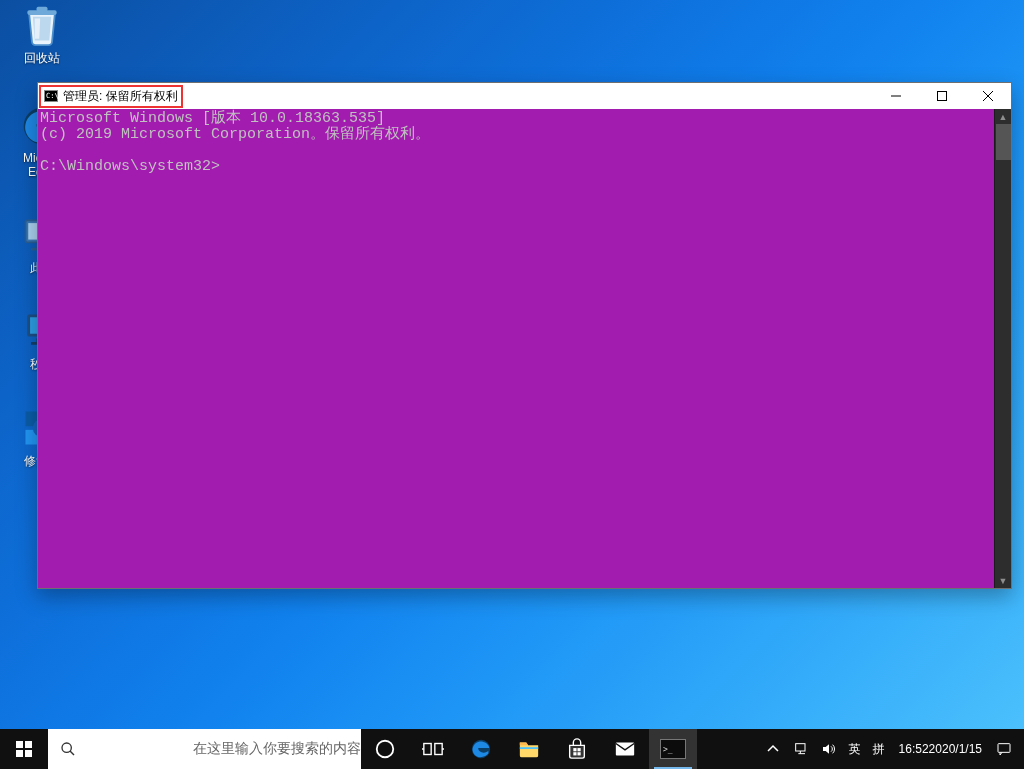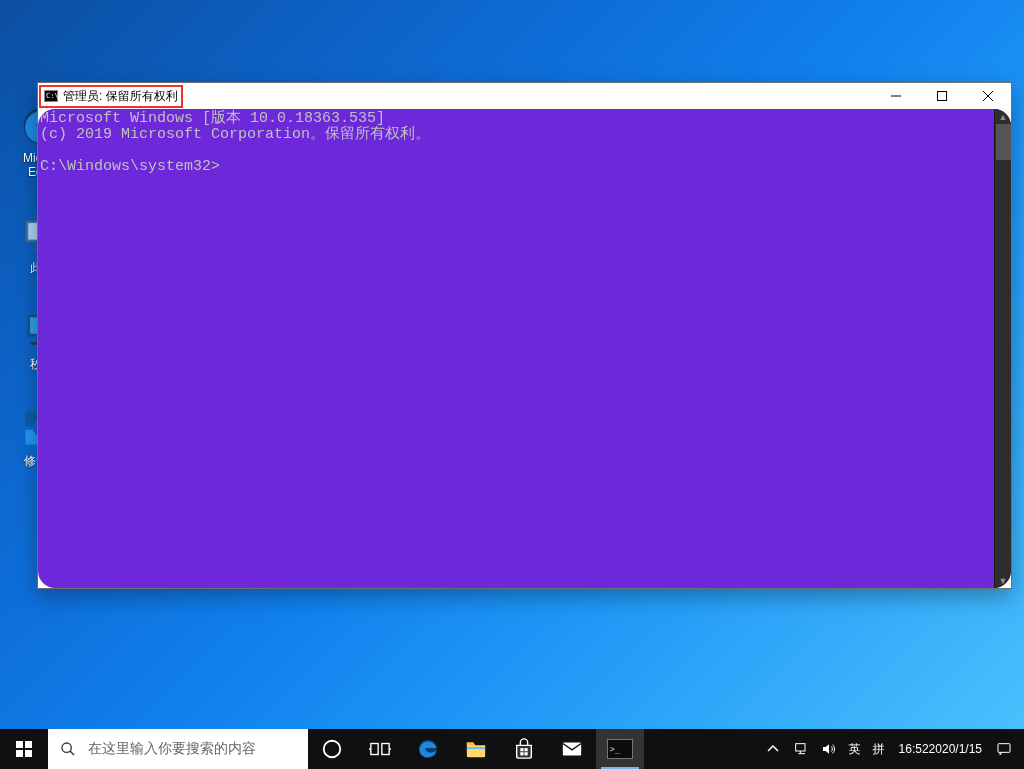--- a/index.html
+++ b/index.html
@@ -59,24 +59,23 @@
   .title-controls { margin-left: auto; display: flex; }
   .tbtn {
     width: 46px; height: 26px;
     display: flex; align-items: center; justify-content: center;
     cursor: pointer;
   }
   .tbtn svg { width: 10px; height: 10px; }
 
   .console {
     flex: 1;
-    background: #6d28d9;
+    background: #a21caf;
     position: relative;
     overflow: hidden;
-    border-radius: 17px;
   }
   .console-text {
     font-family: "SimSun","NSimSun","MS Gothic","Courier New",monospace;
     font-size: 15px; line-height: 16px;
     color: #c0c0c0;
     white-space: pre;
     padding: 2px 2px;
   }
   .vscroll {
     position: absolute; right: 0; top: 0; bottom: 0; width: 17px;
@@ -95,25 +94,26 @@
     background: #101010;
     display: flex; align-items: stretch;
     color: #fff; font-size: 12px;
   }
   .start {
     width: 48px; display:flex; align-items:center; justify-content:center; cursor:pointer;
   }
   .start svg { width:16px; height:16px; }
 
   .search {
-    width: 260px;
+    width: 313px;
     background: #fff;
     display:flex; align-items:center;
     color:#555;
     cursor:text;
+    justify-content:space-between;
   }
   .search .mag { width:40px; display:flex;align-items:center;justify-content:center; }
   .search .mag svg { width:16px;height:16px; stroke:#333; }
   .search .ph { font-size:14px; color:#666; }
 
   .tbtns { display:flex; }
   .titem {
     width:48px; display:flex; align-items:center; justify-content:center; cursor:pointer;
     position:relative;
   }
@@ -132,20 +132,32 @@
   .clock { display:flex; flex-direction:row; align-items:center; justify-content:center; font-size:12px; line-height:14px; padding:0 8px; cursor:pointer;}
   .showdesk { width:6px; border-left:1px solid #444; cursor:pointer; }
   .lang { padding:0 6px; text-align:center; line-height:14px; font-size:12px; cursor:pointer;}
 
 </style>
 </head>
 <body>
 
 <div class="desktop">
 
+  <div class="dicon" style="left:4px; top:3px;">
+    <div class="glyph">
+      <svg viewBox="0 0 48 48">
+          <path fill="#e9f3fb" stroke="#4b8ecb" stroke-width="2" d="M10 12h28l-3 30a4 4 0 0 1-4 4H17a4 4 0 0 1-4-4z"></path>
+          <path fill="#bcd8ef" d="M14 15h20l-2 26H16z"></path>
+          <rect x="8" y="8" width="32" height="5" rx="2" fill="#6fa9da"></rect>
+          <rect x="18" y="4" width="12" height="5" rx="2" fill="#6fa9da"></rect>
+          <path fill="#fff" opacity=".6" d="M16 17h6l-1 22h-5z"></path>
+        </svg>
+    </div>
+    <div class="lbl">回收站</div>
+  </div>
 
   <div class="dicon" style="left:4px; top:104px;">
     <div class="glyph">
       <svg viewBox="0 0 48 48">
           <circle cx="24" cy="24" r="20" fill="#0b3e66"></circle>
           <path fill="#1e88e5" d="M6 22c2-10 12-16 22-14 9 2 14 9 14 14H18c0 6 5 10 12 10 4 0 8-2 10-4v6c-3 4-9 8-18 8C10 42 4 30 6 22z"></path>
         </svg>
     </div>
     <div class="lbl" style="width:38px;">Microsoft Edge</div>
   </div>

